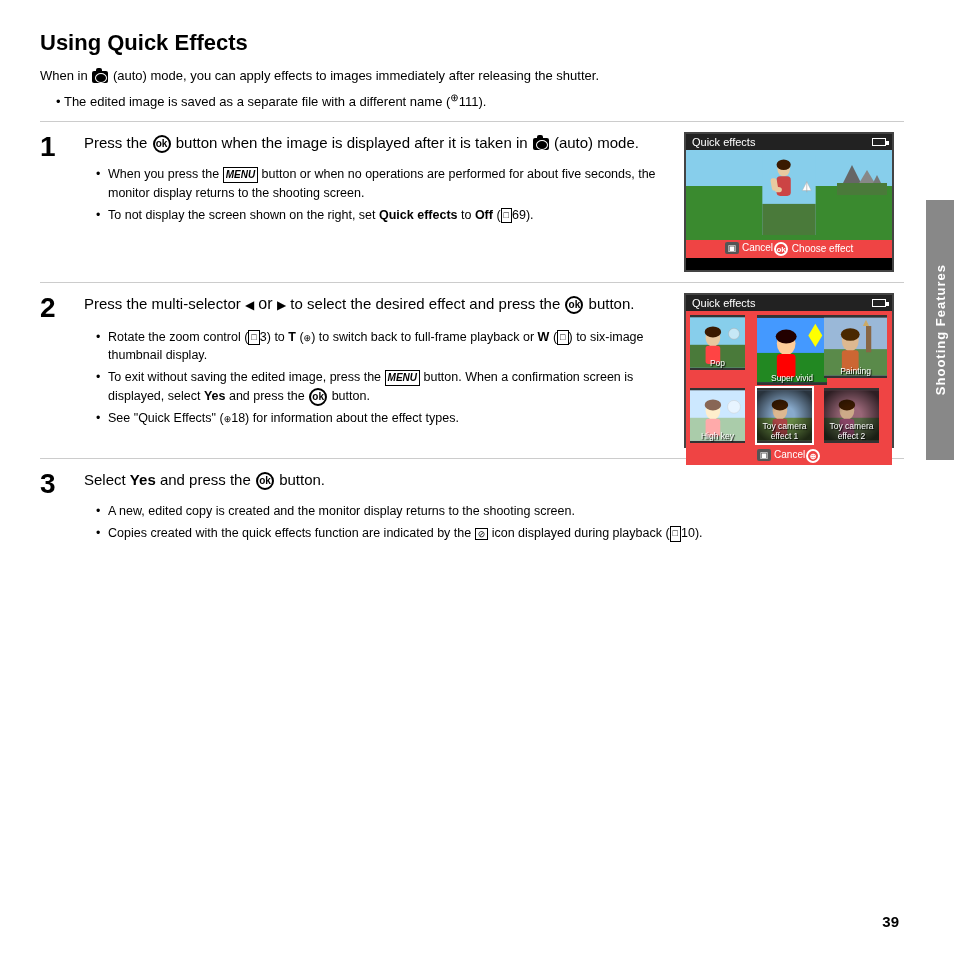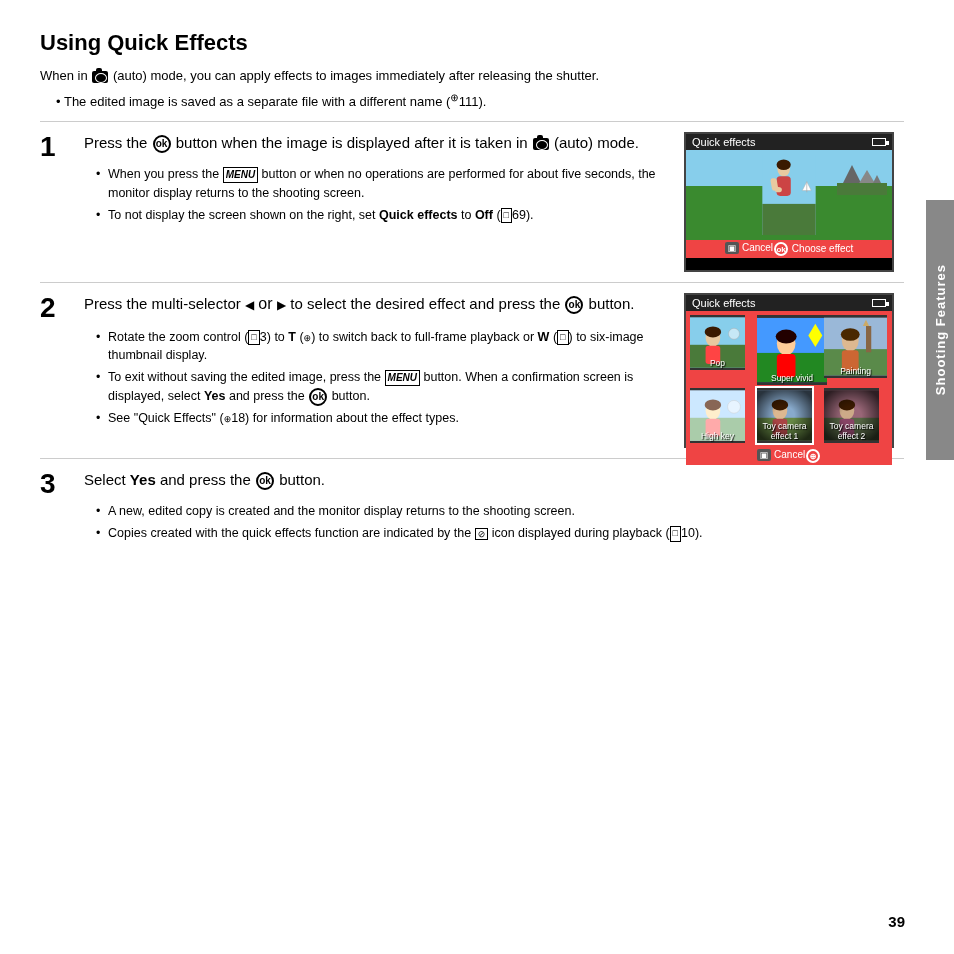--- a/index.html
+++ b/index.html
@@ -245,21 +245,21 @@
       font-size: 13px;
       font-weight: bold;
       color: #fff;
       letter-spacing: 1px;
     }
 
     
     .page-number {
       position: absolute;
       bottom: 24px;
-      right: 49px;
+      right: 55px;
       font-size: 15px;
       font-weight: bold;
       text-align: right;
     }
 
     
     .ok-icon {
       display: inline-block;
       border: 2px solid #000;
       border-radius: 50%;

